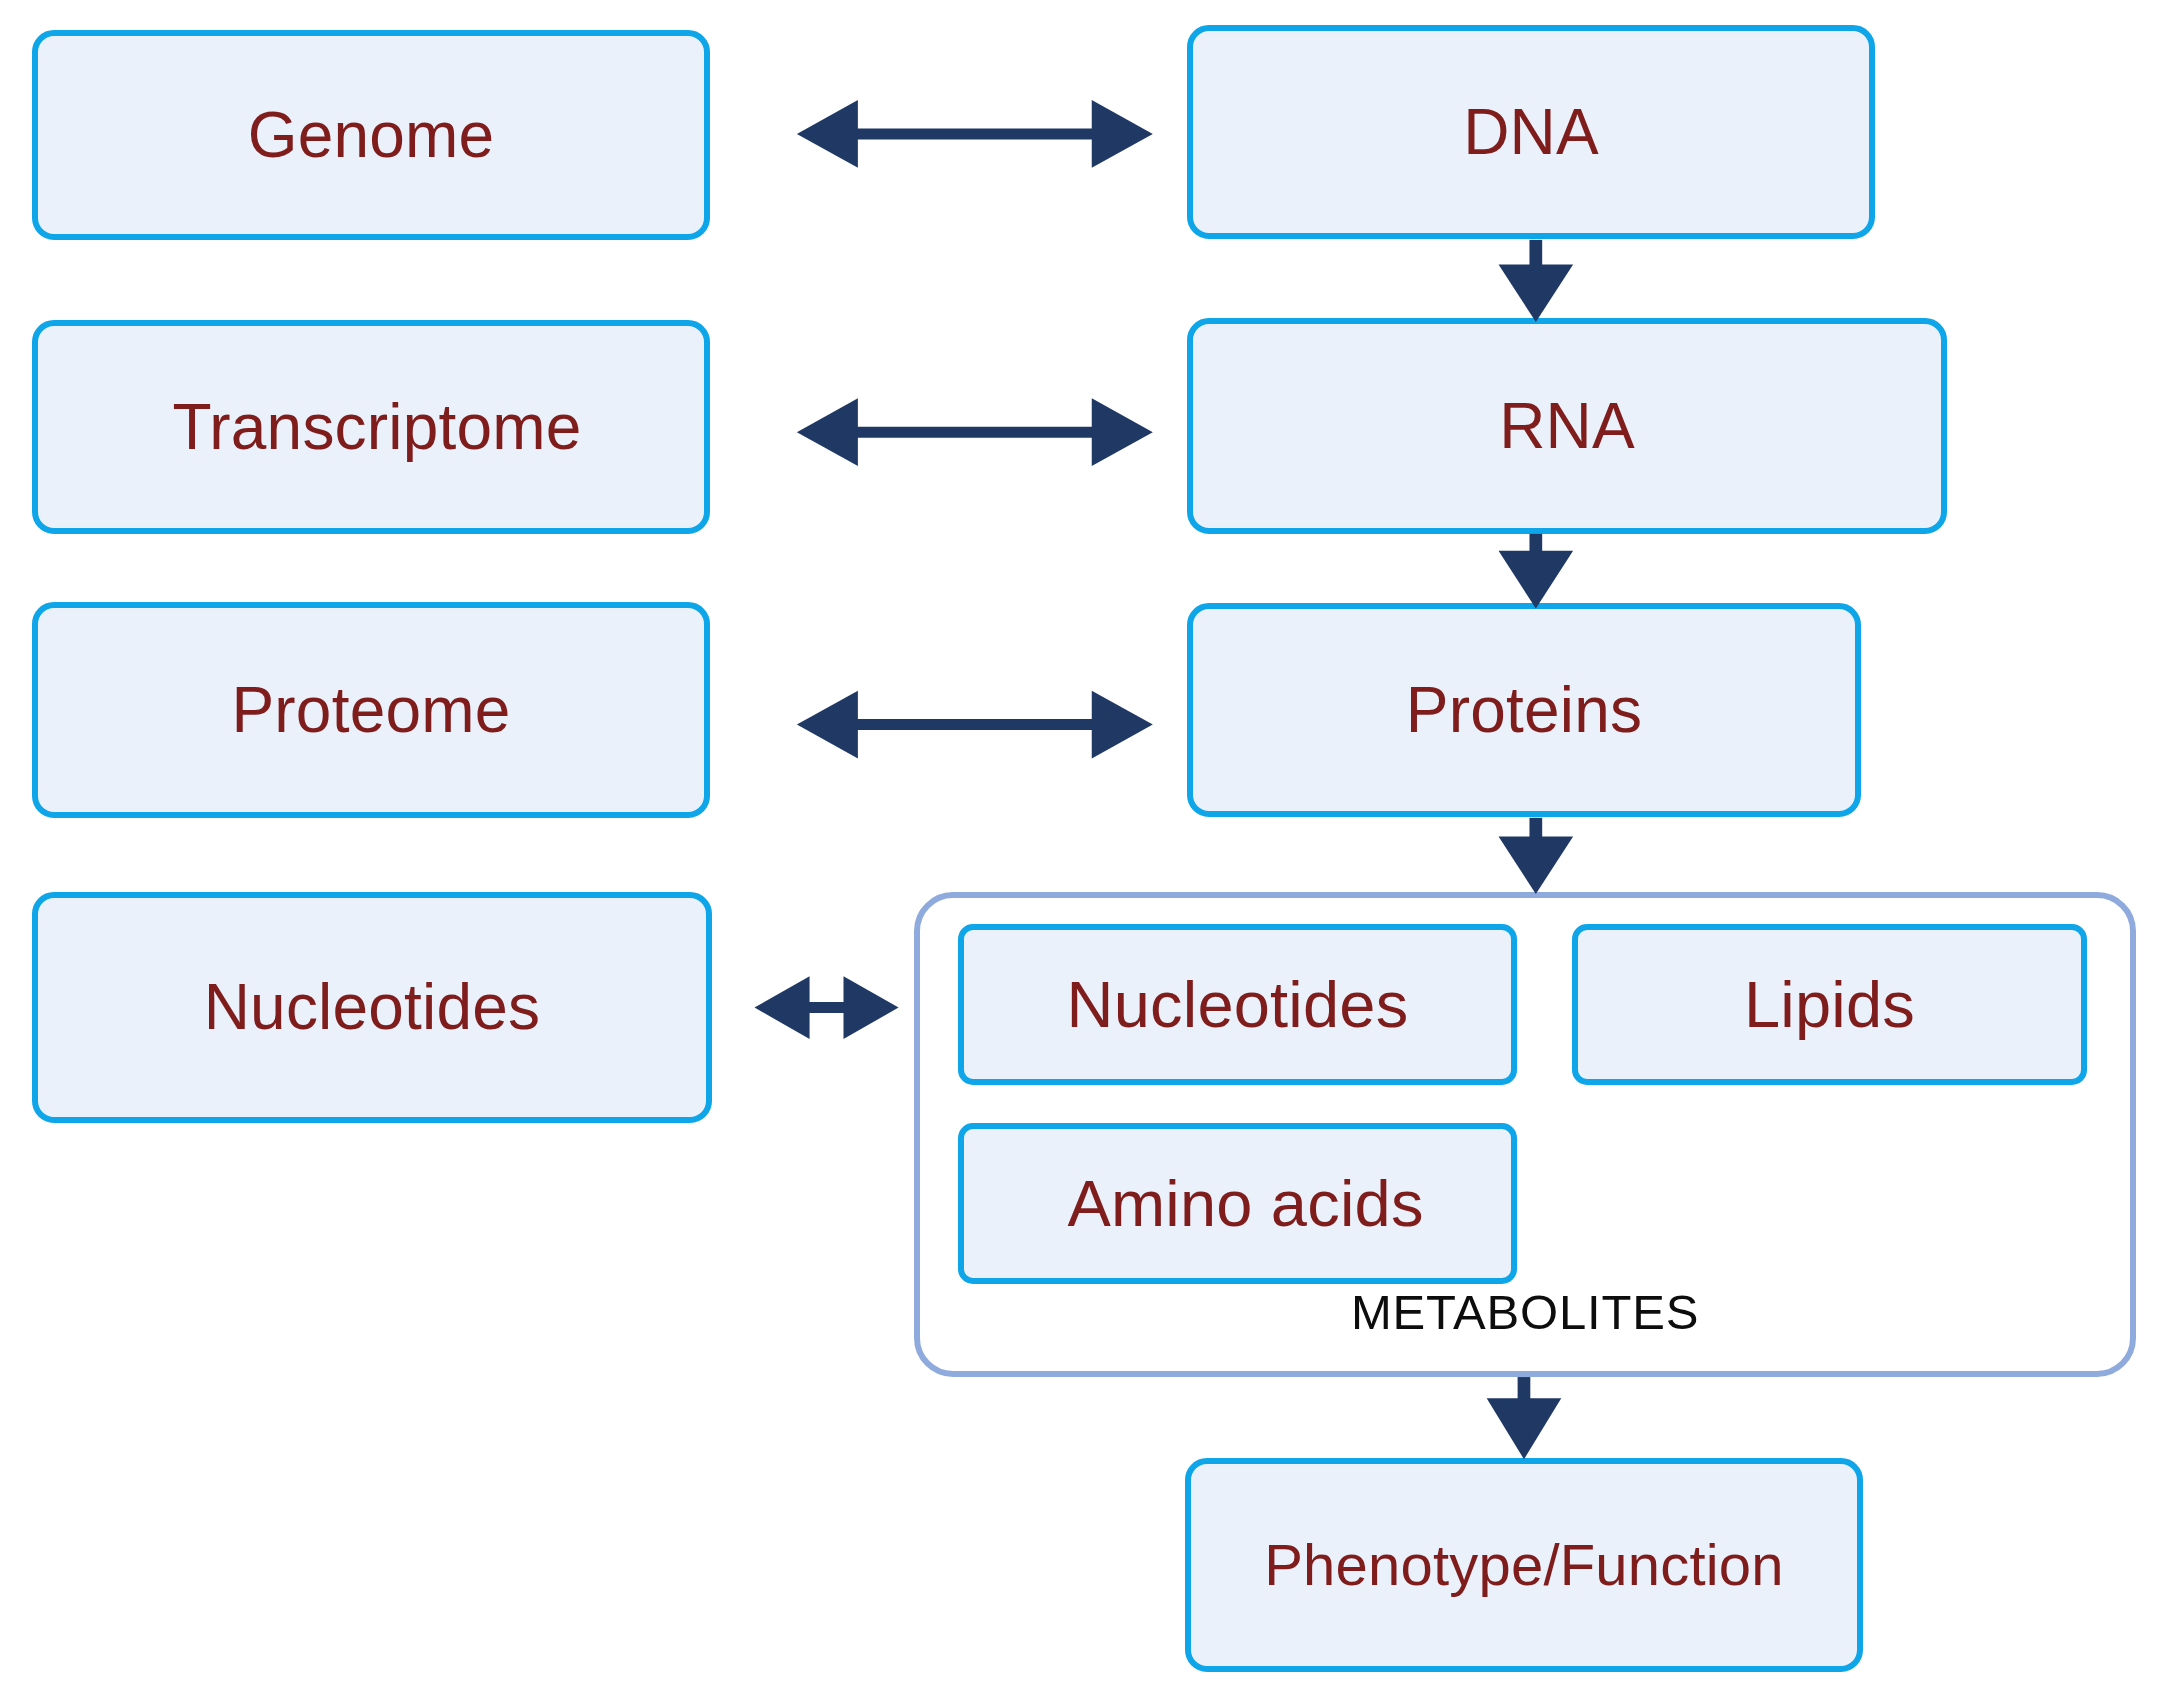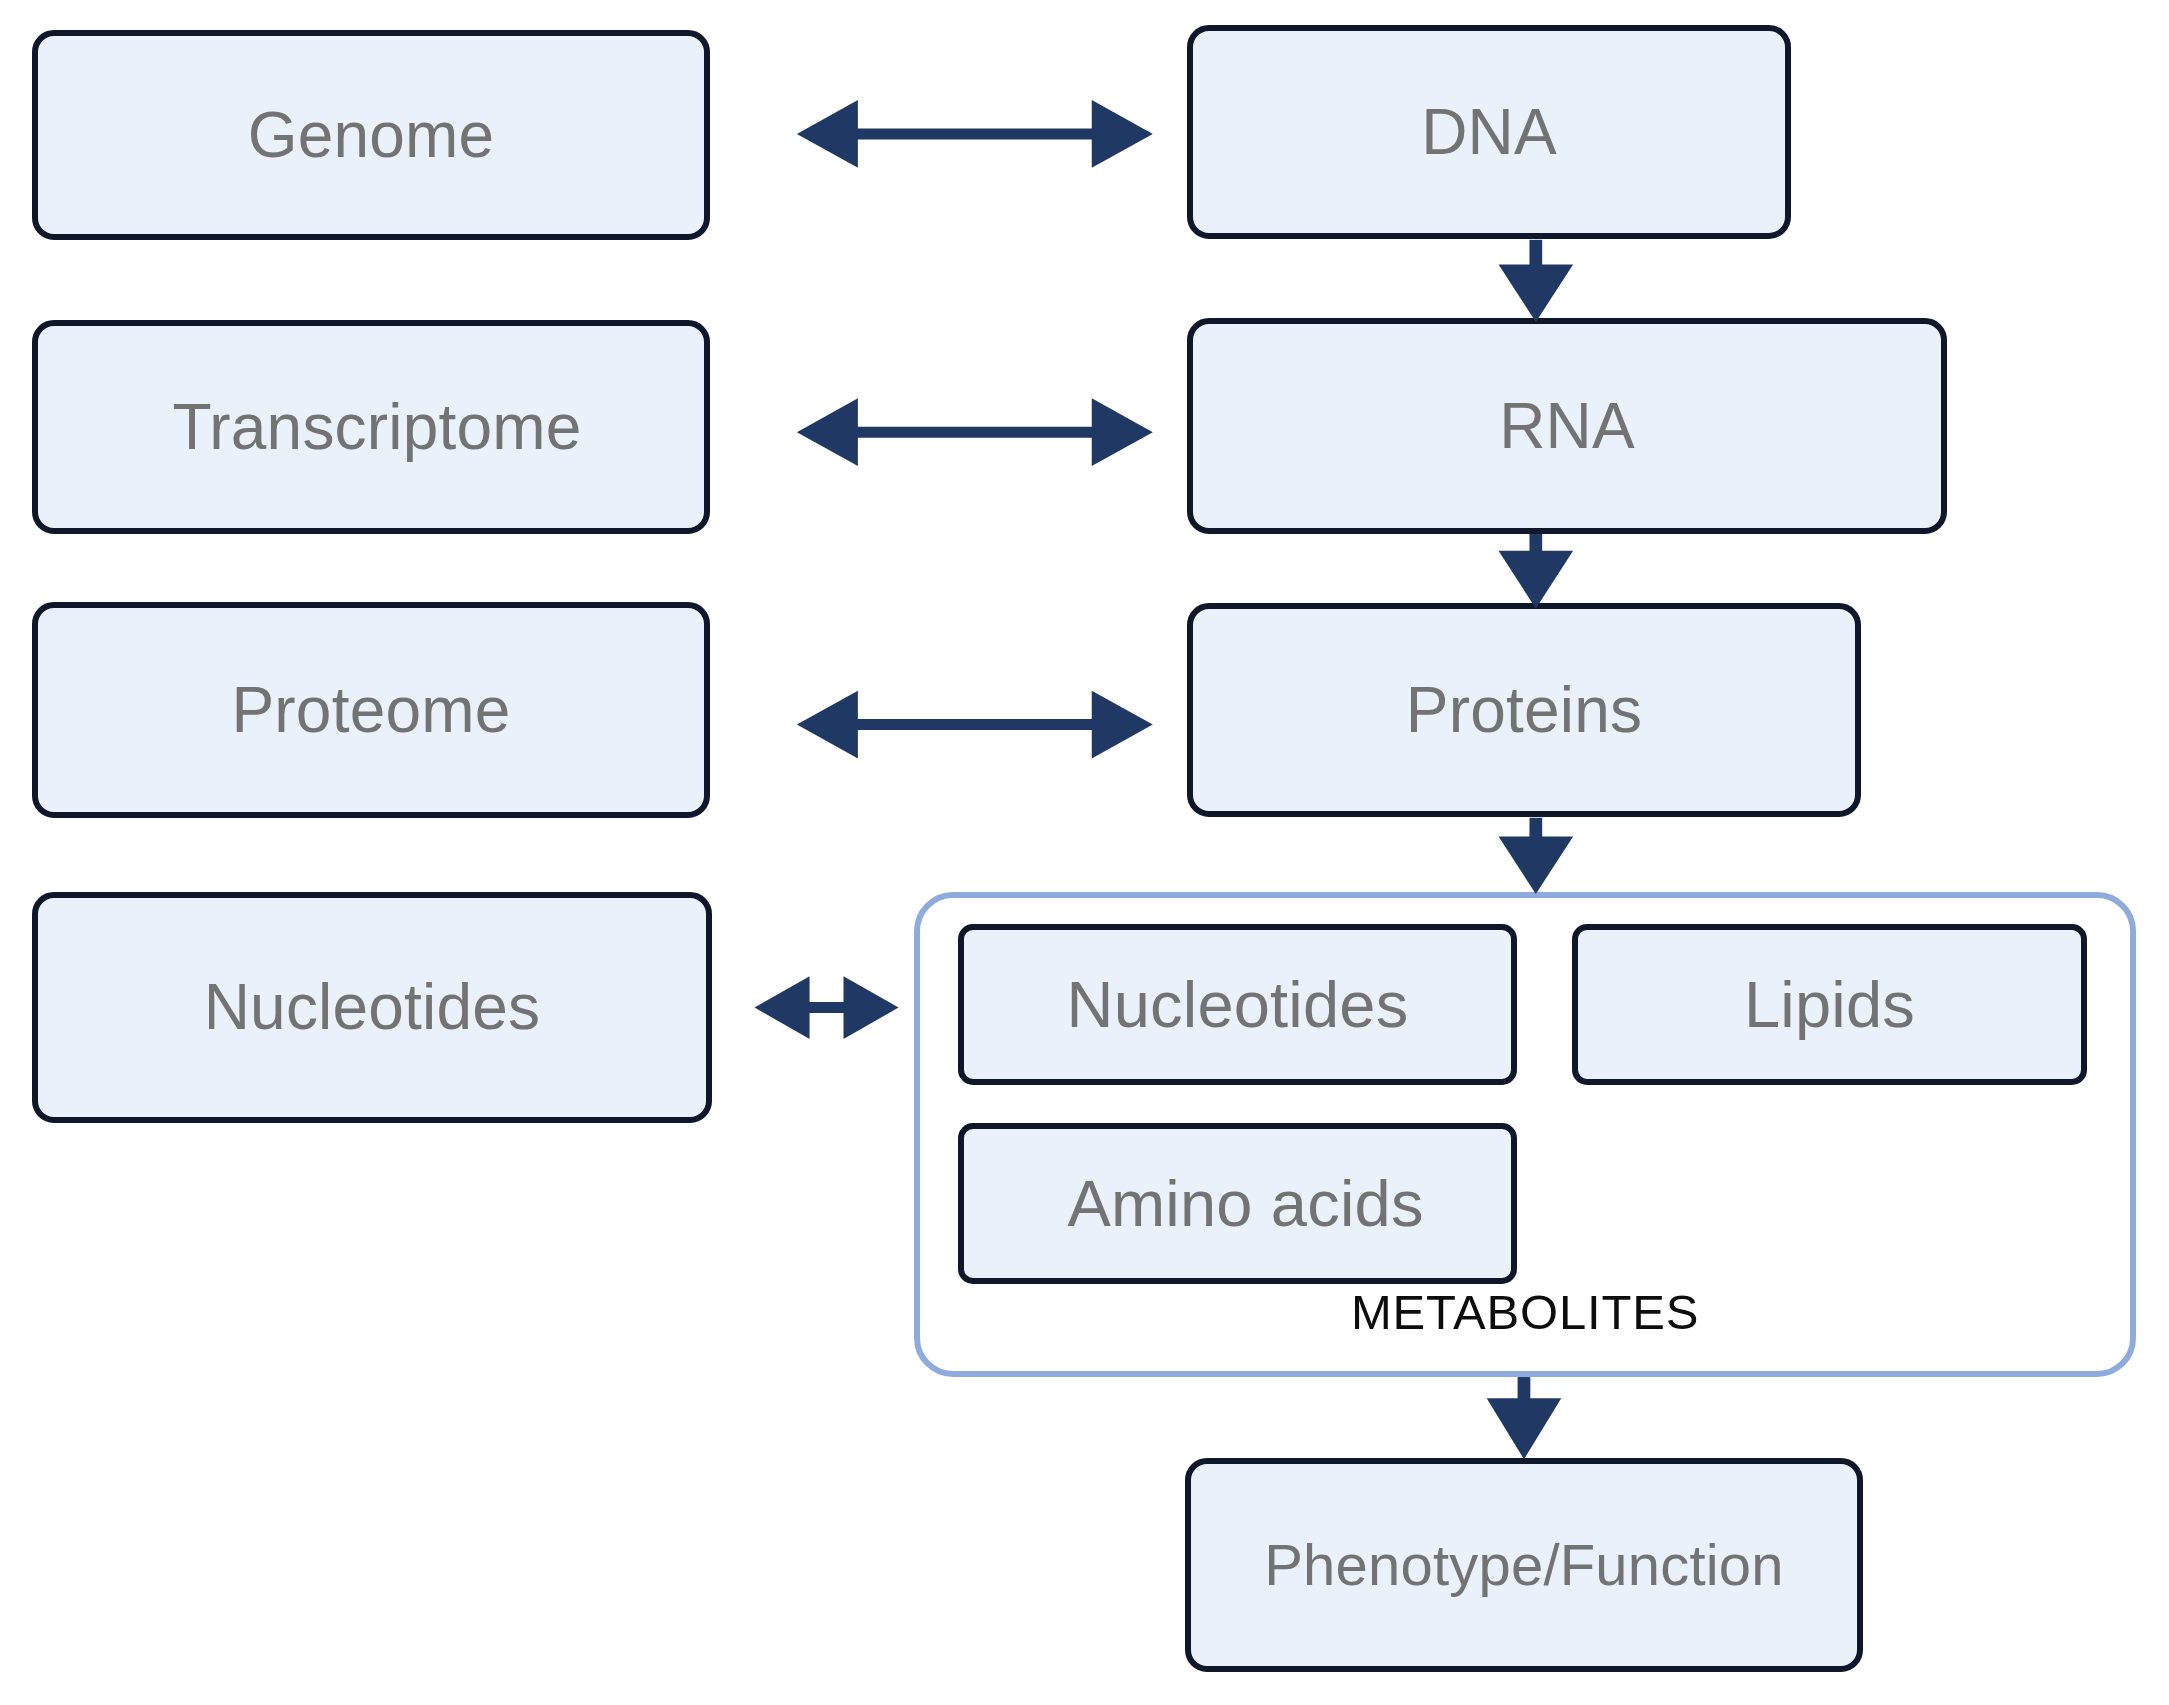--- a/index.html
+++ b/index.html
@@ -12,26 +12,26 @@
     width: 2170px;
     height: 1705px;
     background: #ffffff;
     font-family: "Liberation Sans", sans-serif;
     overflow: hidden;
   }
   .node {
     position: absolute;
     box-sizing: border-box;
     background: #eaf1fa;
-    border: 6px solid #0f172a;
+    border: 6px solid #0ea5e9;
     border-radius: 22px;
     display: flex;
     align-items: center;
     justify-content: center;
-    color: #737373;
+    color: #7f1d1d;
     font-weight: 400;
     line-height: 1.1;
     text-align: center;
     letter-spacing: 0.2px;
   }
   .node.big     { font-size: 64px; }
   .node.sub     { font-size: 65px; border-radius: 15px; }
   .node.pheno   { font-size: 58px; }
 
   .group-box {
@@ -69,21 +69,21 @@
   </div>
 
   <div class="node big" style="left:32px; top:602px; width:678px; height:216px;">
     <span>Proteome</span>
   </div>
 
   <div class="node big" style="left:32px; top:892px; width:680px; height:231px;">
     <span>Nucleotides</span>
   </div>
 
-  <div class="node big" style="left:1187px; top:25.4px; width:604px; height:214px;">
+  <div class="node big" style="left:1187px; top:25.4px; width:688px; height:214px;">
     <span>DNA</span>
   </div>
 
   <div class="node big" style="left:1187px; top:318px; width:760px; height:216px;">
     <span>RNA</span>
   </div>
 
   <div class="node big" style="left:1187px; top:603px; width:674px; height:214px;text-align:center;">
     <span>Proteins</span>
   </div>

